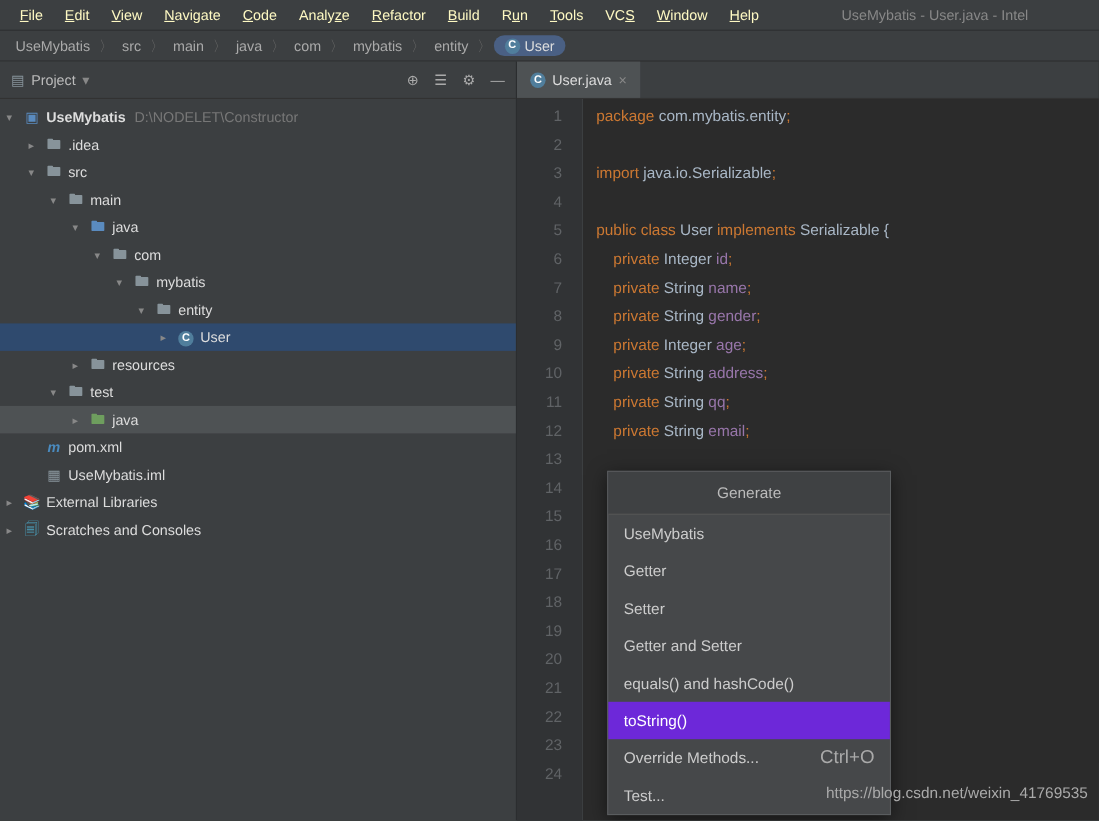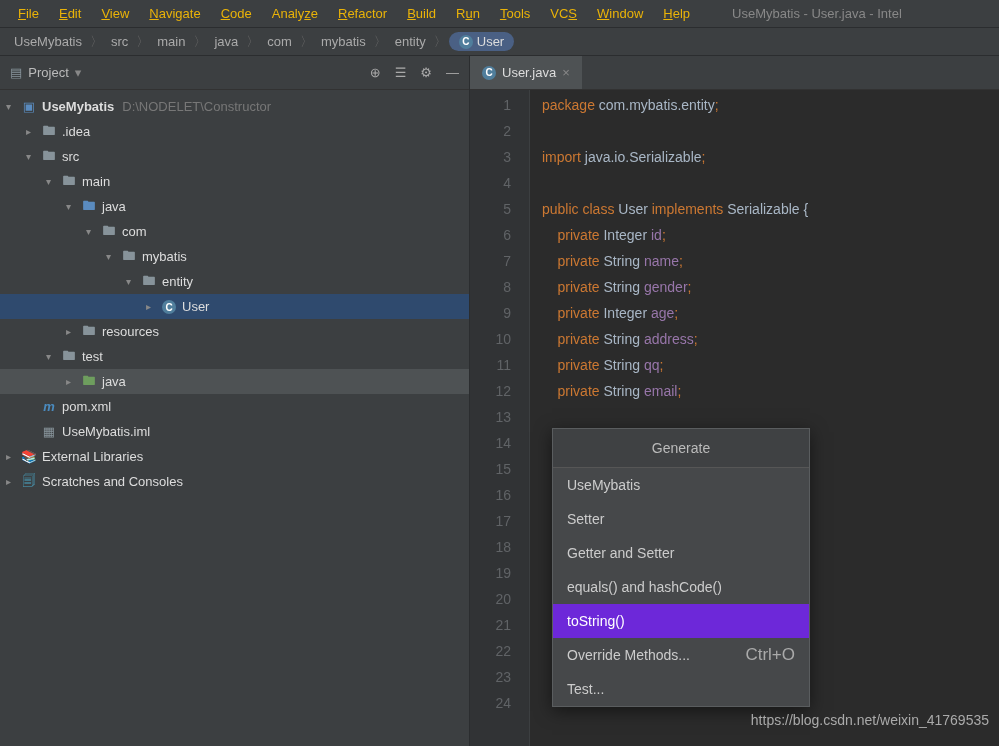--- a/index.html
+++ b/index.html
@@ -1,21 +1,21 @@
 <!DOCTYPE html>
 <html><head>
 <meta charset="utf-8">
 <style>
 * { margin: 0; padding: 0; box-sizing: border-box; font-family: "Segoe UI", Arial, sans-serif; }
 body { background: #3c3f41; color: #bbbbbb; width: 999px; height: 746px; overflow: hidden; font-size: 13px; }
 
 .menubar { background: #3c3f41; height: 28px; display: flex; align-items: center; padding: 0 8px; border-bottom: 1px solid #2b2d2f; }
-.menubar .menu-item { padding: 4px 10px; color: #eab308; cursor: pointer; }
+.menubar .menu-item { padding: 4px 10px; color: #fef9c3; cursor: pointer; }
 .menubar .menu-item u { text-decoration: underline; }
-.menubar .title { margin-left: 32px; color: #888; }
+.menubar .title { margin-left: 65px; color: #888; }
 
 .breadcrumbs { background: #3c3f41; height: 28px; display: flex; align-items: center; padding: 0 8px; border-bottom: 1px solid #2b2d2f; }
 .breadcrumbs .crumb { padding: 2px 6px; color: #aaa; }
 .breadcrumbs .chevron { color: #666; margin: 0 2px; }
 .breadcrumbs .crumb.active { background: #4a6084; border-radius: 10px; color: #ddd; padding: 2px 10px; display:flex; align-items:center; gap:4px;}
 
 .main { display: flex; height: calc(100% - 56px); }
 
 .sidebar { width: 470px; background: #3c3f41; border-right: 1px solid #2b2d2f; display:flex; flex-direction:column;}
 .sidebar-header { height: 34px; display: flex; align-items: center; padding: 0 10px; border-bottom: 1px solid #323232; justify-content: space-between; }
@@ -235,20 +235,23 @@
 
 </div>
 
       <div class="popup">
         <div class="popup-title">Generate</div>
         <div id="popup-items">
             <div class="popup-item">
               <span>UseMybatis</span>
             </div>
             <div class="popup-item">
+              <span>Getter</span>
+            </div>
+            <div class="popup-item">
               <span>Setter</span>
             </div>
             <div class="popup-item">
               <span>Getter and Setter</span>
             </div>
             <div class="popup-item">
               <span>equals() and hashCode()</span>
             </div>
             <div class="popup-item selected">
               <span>toString()</span>

